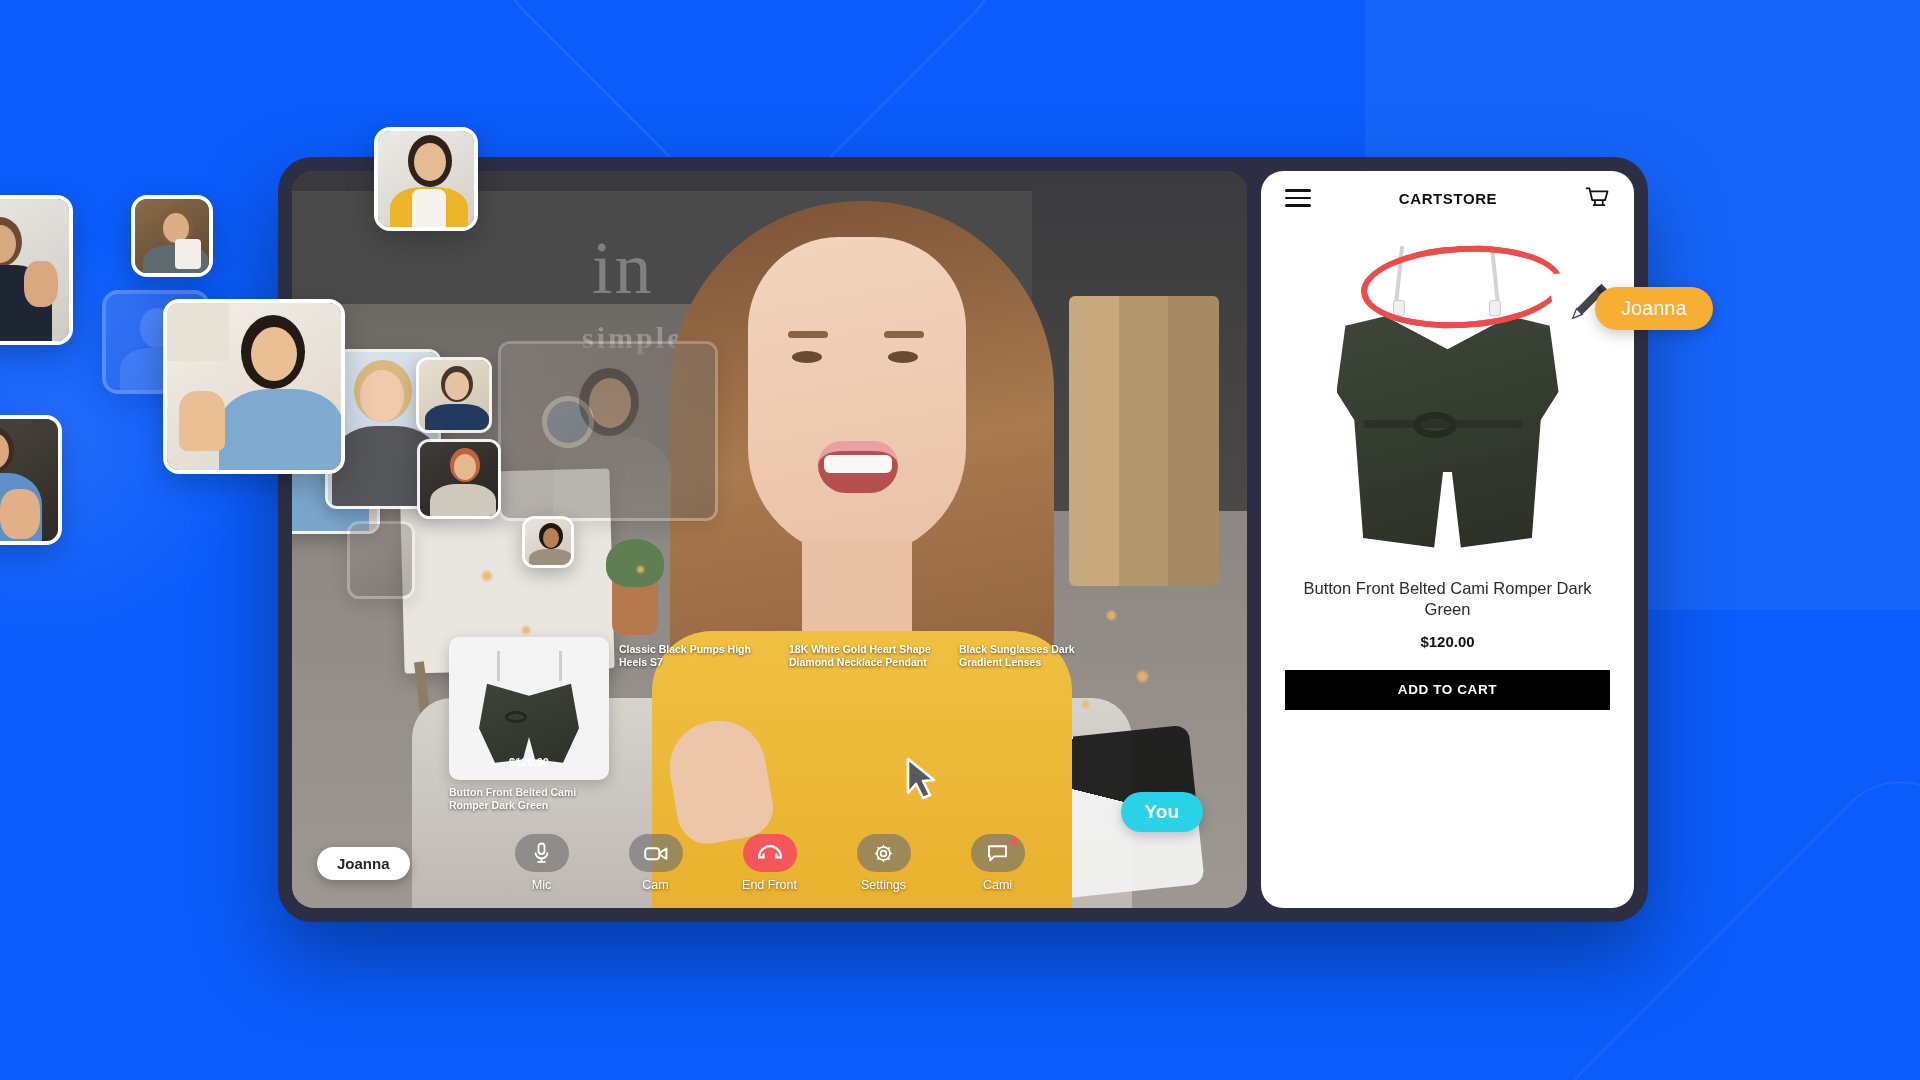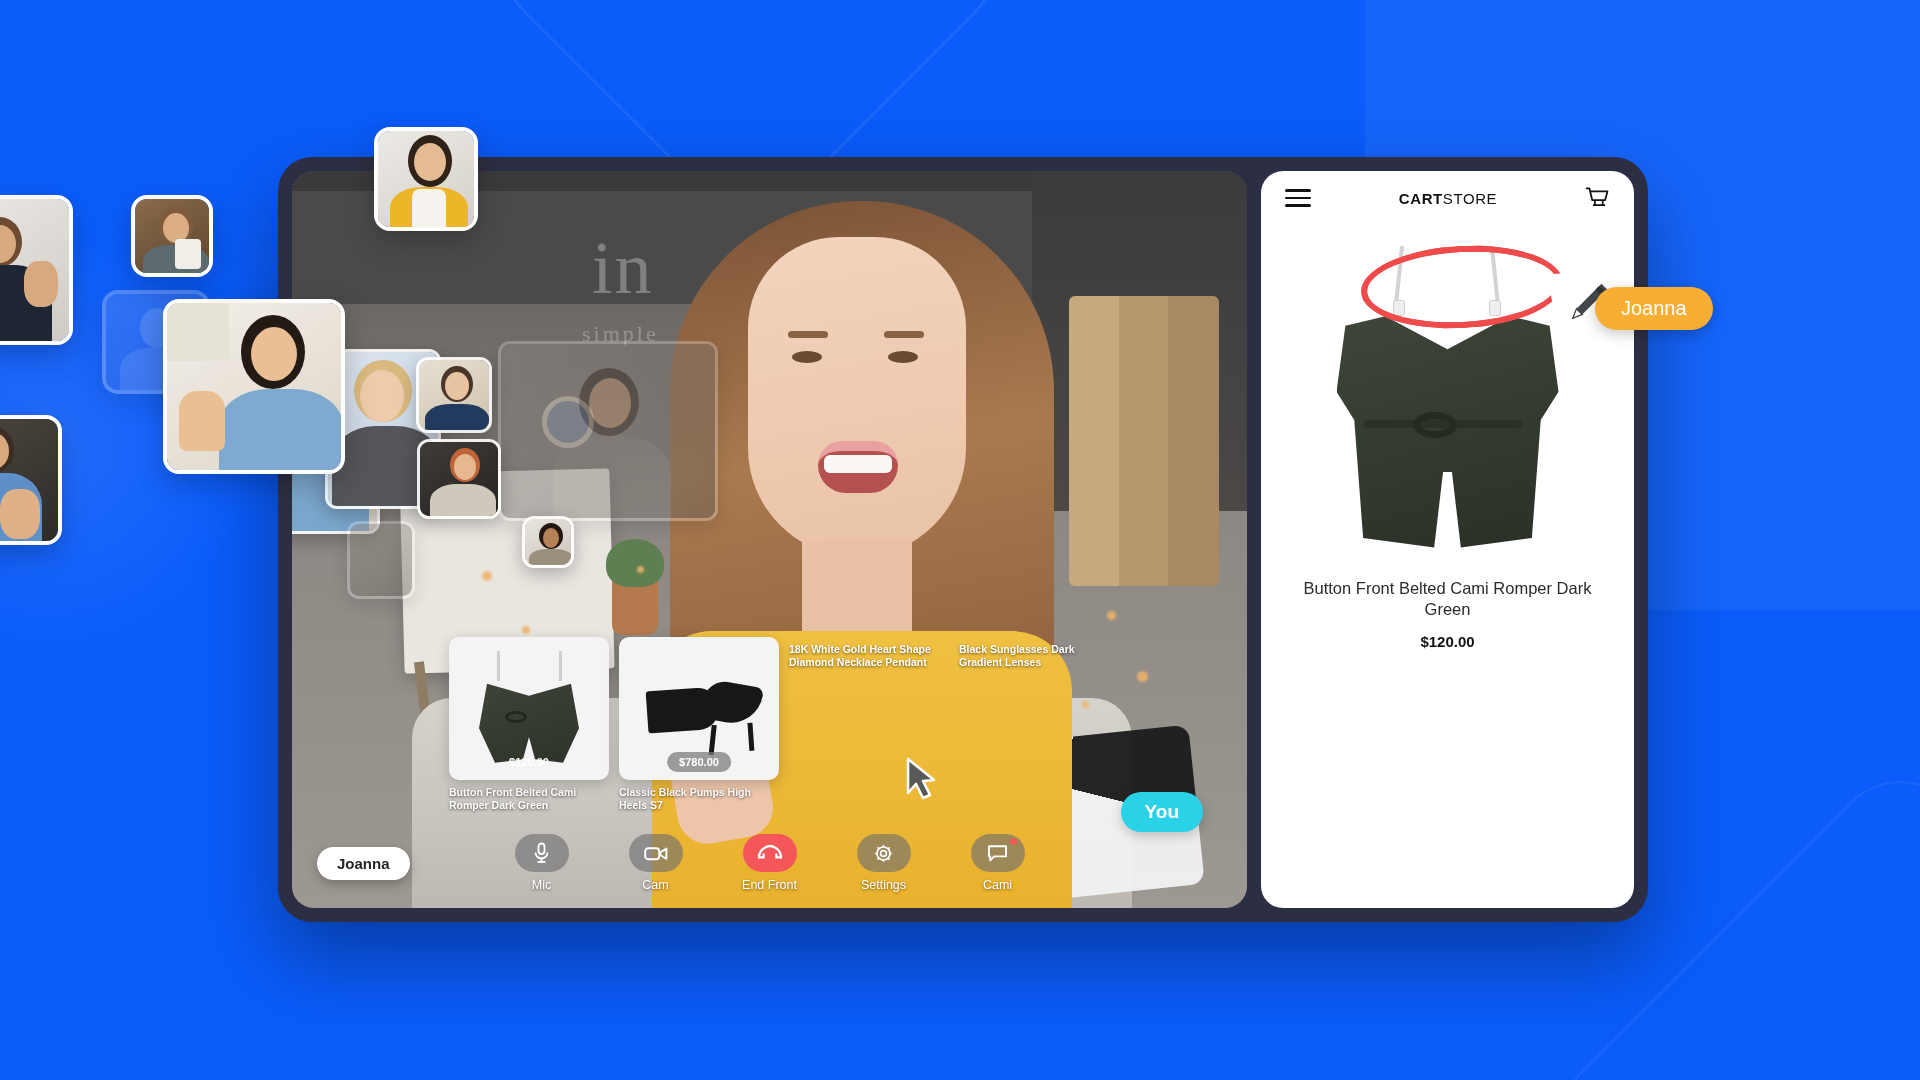--- a/index.html
+++ b/index.html
@@ -112,22 +112,23 @@
   }
   .room-lettering {
     position: absolute; left: 300px; top: 55px;
     font-family: "Liberation Serif", serif;
     font-size: 74px; color: rgba(255,255,255,.30);
     letter-spacing: 2px;
   }
   .room-lettering2 {
     position: absolute; left: 290px; top: 150px;
     font-family: "Liberation Serif", serif;
-    font-size: 22px; color: rgba(255,255,255,.28);
+    font-size: 30px; color: rgba(255,255,255,.28);
     letter-spacing: 3px;
+    font-weight: bold;
   }
   .room-sofa {
     position: absolute; left: 120px; bottom: 0;
     width: 720px; height: 210px;
     background: linear-gradient(180deg,#d6d3cd 0%, #bdb9b2 100%);
     border-radius: 40px 40px 0 0;
   }
   .room-pillow {
     position: absolute; right: 50px; bottom: 14px;
     width: 190px; height: 160px;
@@ -391,21 +392,21 @@
     overflow: hidden;
   }
   .store-header {
     height: 54px;
     display: flex; align-items: center; justify-content: space-between;
   }
   .hamburger { width: 26px; cursor: pointer; }
   .hamburger span { display: block; height: 2.5px; background: #111; margin: 5px 0; border-radius: 2px; }
   .store-logo { font-size: 15px; letter-spacing: .6px; color: #111; }
   .store-logo b { font-weight: bold; }
-  .store-logo i { font-style: normal; font-weight: normal; }
+  .store-logo i { font-style: normal; font-weight: bold; }
 
   .product-stage {
     position: relative;
     height: 345px;
     display: flex; align-items: center; justify-content: center;
   }
   
   .big-romper { position: relative; width: 250px; height: 320px; }
   .bstrap { position: absolute; width: 4px; height: 60px; background: #d3d3d3; top: 8px; }
   .bstrap.l { left: 74px; transform: rotate(6deg); }
@@ -698,28 +699,20 @@
               <div class="romper-strap" style="left:110px;"></div>
               <div class="romper-body"></div>
               <div class="romper-belt"></div>
             </div>
             <div class="pcard-price">$120.00</div>
           </div>
           <div class="pcard-title">Button Front Belted Cami Romper Dark Green</div>
         </div>
 
         <div class="pcard">
-          <div class="pcard-img">
-            <div class="art">
-              <div class="pump-inner"></div>
-              <div class="pump a"></div>
-              <div class="pump b"></div>
-            </div>
-            <div class="pcard-price">$780.00</div>
-          </div>
           <div class="pcard-title">Classic Black Pumps High Heels S7</div>
         </div>
 
         <div class="pcard">
           <div class="pcard-title">18K White Gold Heart Shape Diamond Necklace Pendant</div>
         </div>
 
         <div class="pcard">
           <div class="pcard-title">Black Sunglasses Dark Gradient Lenses</div>
         </div>
@@ -829,18 +822,19 @@
             <path d="M38 6 L44 12 L18 38 L8 42 L12 32 Z" fill="#44474c"></path>
             <path d="M12 32 L8 42 L18 38 Z" fill="#ffffff" stroke="#44474c" stroke-width="1.4"></path>
             <path d="M36 8 L42 14 L38 18 L32 12 Z" fill="#2e3135"></path>
           </svg>
         </div>
       </div>
 
       <div class="product-title">Button Front Belted Cami Romper Dark Green</div>
       <div class="product-price">$120.00</div>
 
+      <div class="cart-btn">ADD TO CART</div>
     </div>
   </div>
 
   <div id="badge-joanna-store">Joanna</div>
 
 </div>
 
 </body></html>

